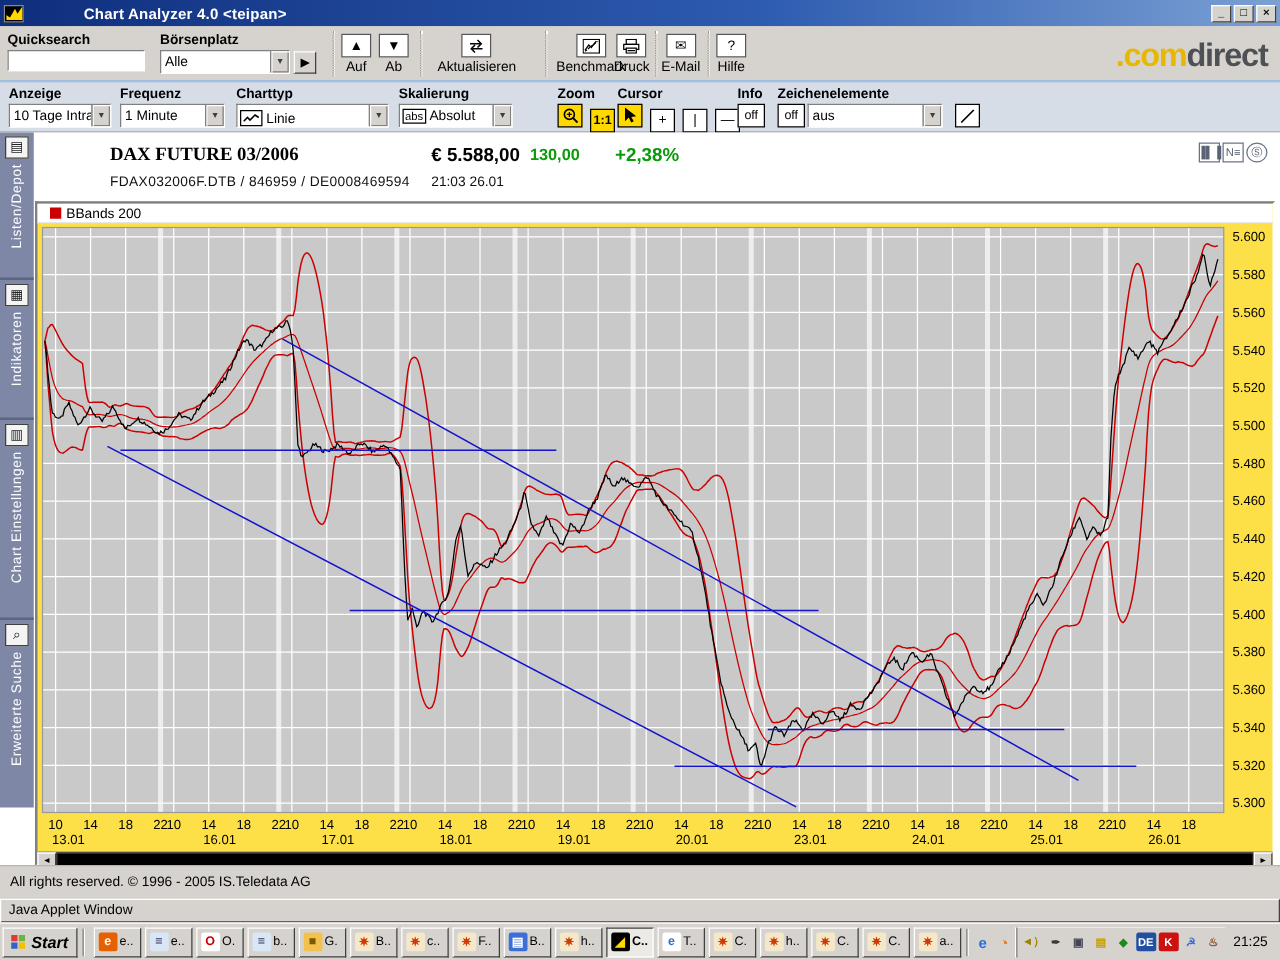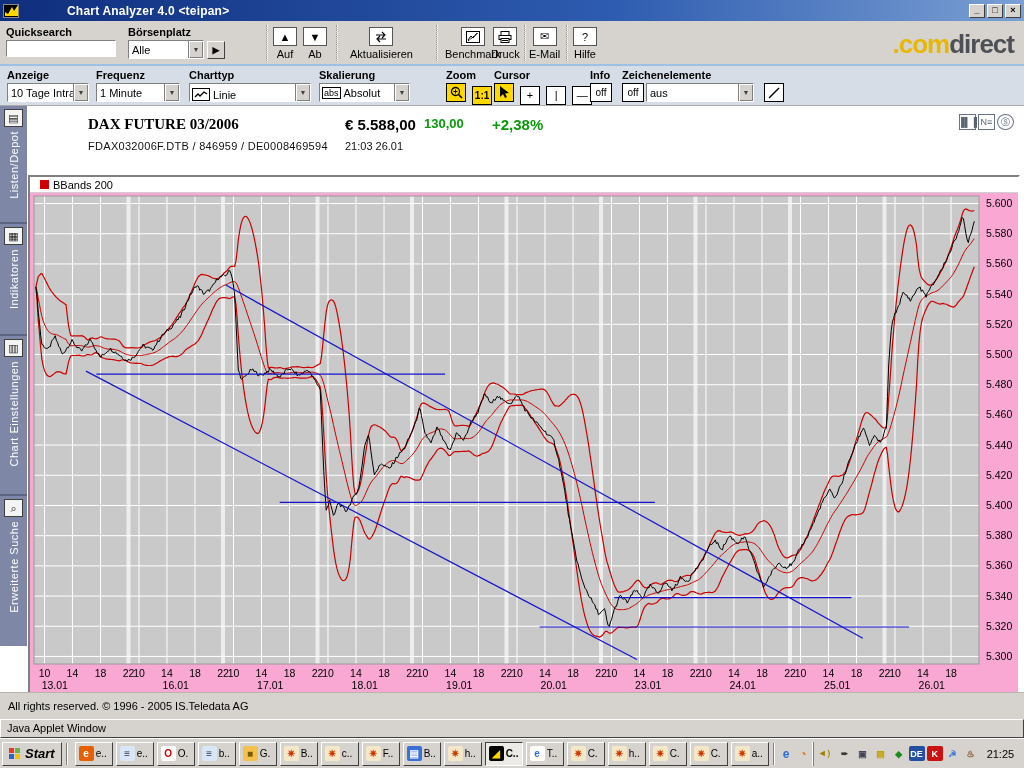--- a/index.html
+++ b/index.html
@@ -58,21 +58,21 @@
   #hd-title { position:absolute; left:60px; top:8px; font-size:15px; font-weight:bold; color:#000;font-family:Liberation Serif, serif; }
   #hd-price { position:absolute; left:317px; top:8px; font-size:15px; font-weight:bold; color:#000; }
   #hd-chg { position:absolute; left:396px; top:8px; font-size:13px; font-weight:bold; color:#0a9a0a; }
   #hd-pct { position:absolute; left:464px; top:8px; font-size:15px; font-weight:bold; color:#0a9a0a; }
   #hd-instr { position:absolute; left:60px; top:32px; font-size:11px; color:#111; letter-spacing:.3px; }
   #hd-time { position:absolute; left:317px; top:32px; font-size:11px; color:#111; }
   .hicon { width:17px; height:16px; border:1px solid #6a7386; color:#5a6373; font-size:9px; display:inline-flex; align-items:center; justify-content:center; margin-left:2px; background:#fff; }
   #hd-icons { position:absolute; left:929px; top:6px; display:flex; }
 
   
-  #chart-panel { left:28px; top:69px; width:992px; height:532px; border:2px solid; border-color:#808080 #ffffff #ffffff #808080; background:#f9a8d4; }
+  #chart-panel { left:28px; top:55px; width:992px; height:532px; border:2px solid; border-color:#808080 #ffffff #ffffff #808080; background:#fde047; }
   #legend { height:16px; background:#fff; display:flex; align-items:center; padding-left:10px; border-bottom:1px solid #d0d0d0; }
   #legend .sq { width:9px; height:9px; background:#cc0000; margin-right:4px; }
   #legend .ltxt { font-size:11px; color:#000; }
   #hscroll { height:14px; display:flex; border-top:1px solid #9a9a9a; background:#d6d3ce; }
   .scrbtn { width:15px; height:100%; font-size:7px; line-height:12px; text-align:center; color:#000; }
   #scrthumb { flex:1; background:#000; border:1px solid #404040; }
 
   
   #status-strip { left:0; top:692px; width:1024px; height:27px; background:#d6d3ce; border-top:1px solid #b8b5ae; }
   #status-text { position:absolute; left:8px; top:7px; font-size:11px; color:#000; }
@@ -110,21 +110,21 @@
 </div>
 
 <div id="toolbar1" class="abs">
   <div class="abs" style="left:6px;top:5px;">
     <span class="t1label">Quicksearch</span><br>
     <input class="input sunken" style="width: 110px; margin-top: 2px;" value="">
   </div>
   <div class="abs" style="left:128px;top:5px;">
     <span class="t1label">Börsenplatz</span>
     <div style="display:flex;margin-top:2px;align-items:center;">
-      <div class="select" style="width:76px;">
+      <div class="select" style="width:104px;">
         <span class="sval">Alle</span>
         <span class="dd">▼</span>
       </div>
       <span class="winbtn bevel-out" style="width:18px;height:18px;line-height:16px;margin-left:3px;">▶</span>
     </div>
   </div>
   <div class="abs tsep" style="left:262px;top:4px;"></div>
   <div class="abs tbtn" style="left:268px;top:6px;">
     <span class="ibox">▲</span>
     <span class="tlab">Auf</span>

